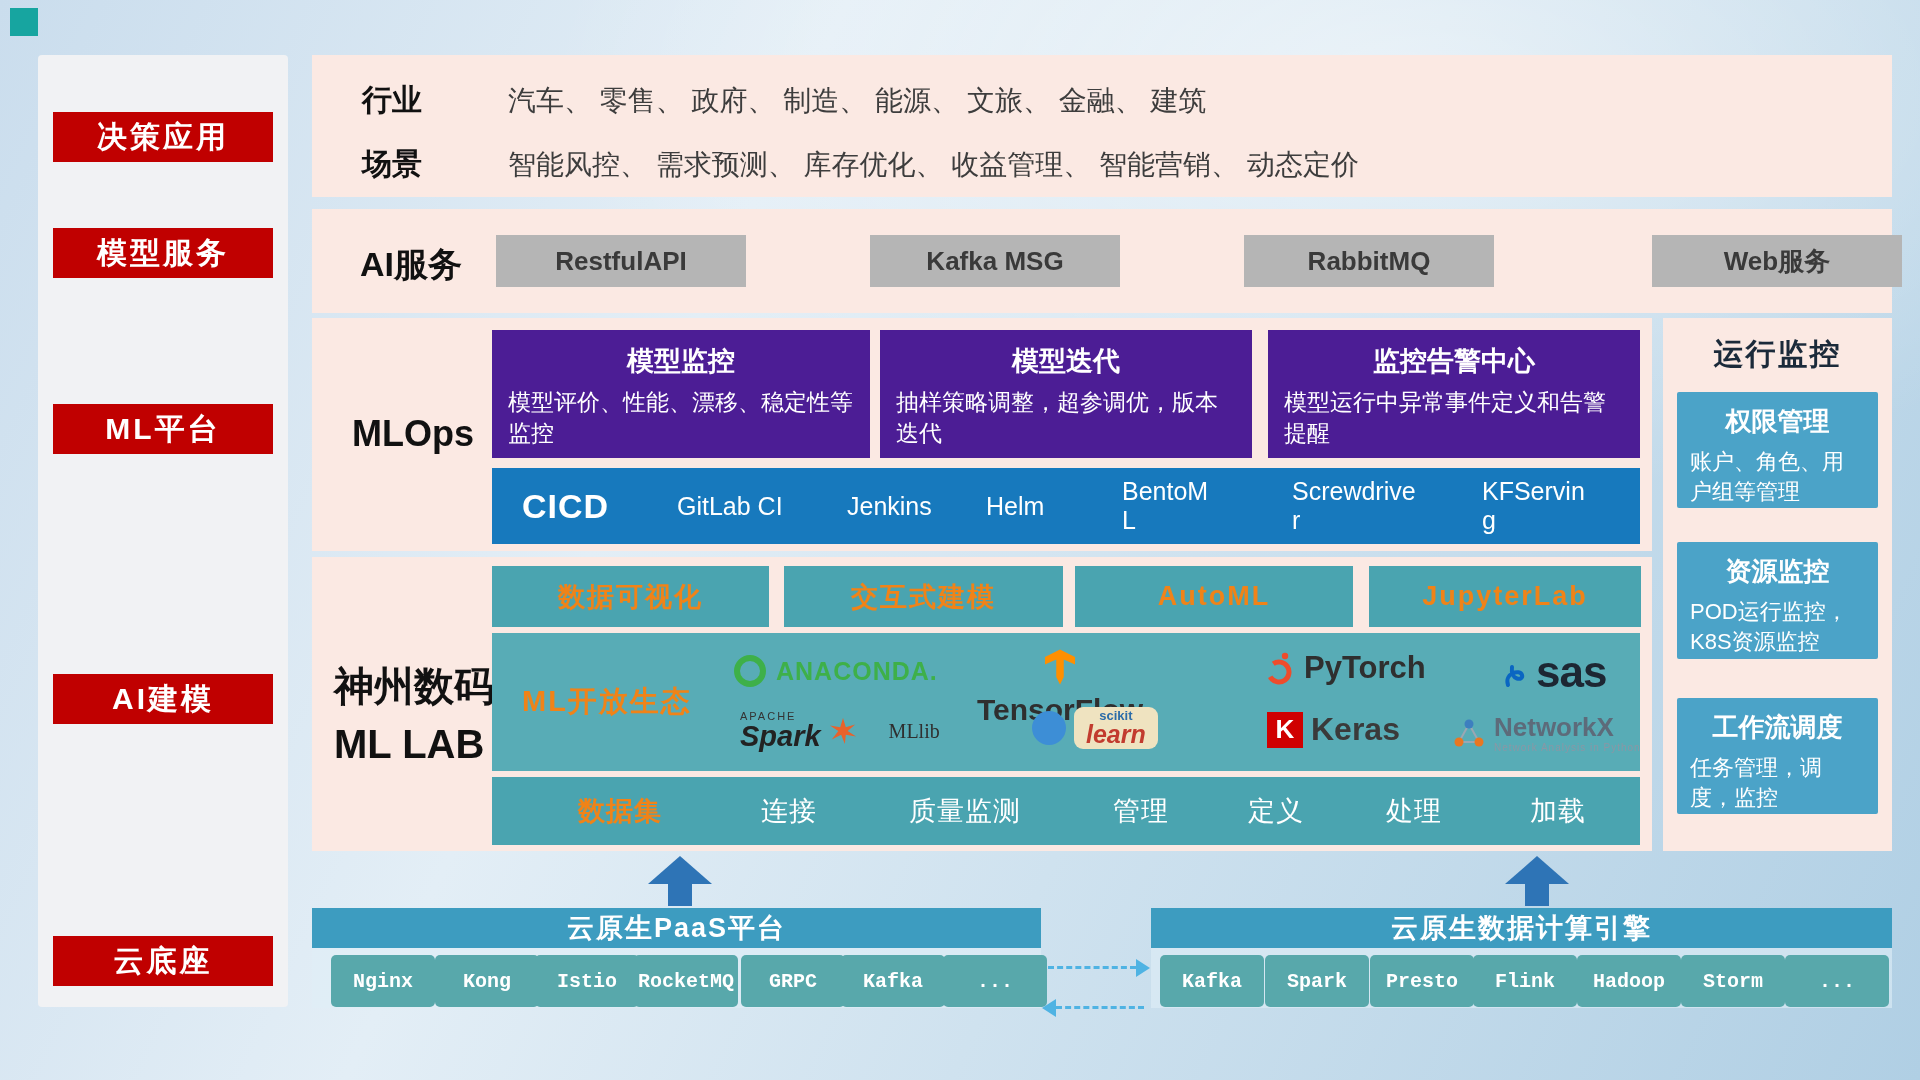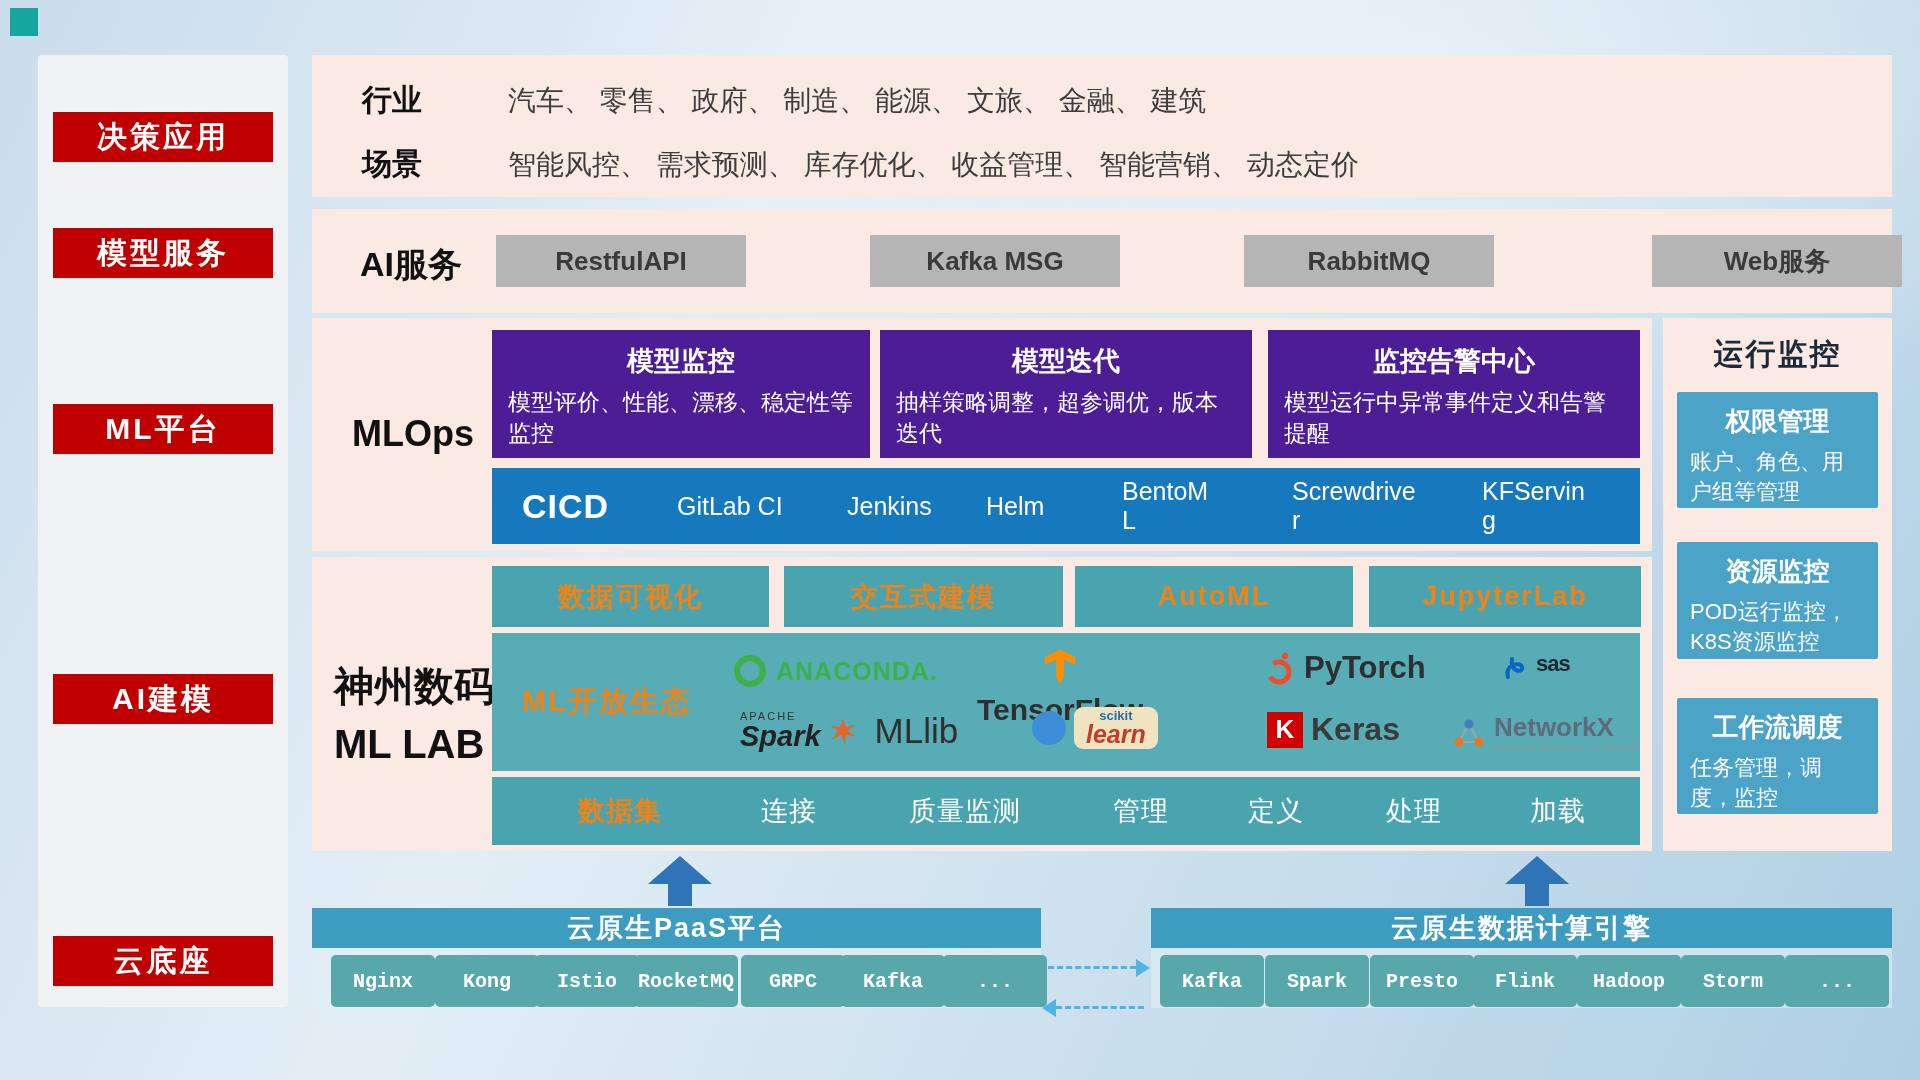--- a/index.html
+++ b/index.html
@@ -40,25 +40,25 @@
   .mon-card .mc-desc  { font-size:22px; line-height:1.35; padding:0 13px; margin-top:8px; }
 
   .tool-btn { position:absolute; top:9px; height:61px; background:#4aa4b0; color:#f08318;
     font-size:27px; font-weight:bold; display:flex; align-items:center; justify-content:center; letter-spacing:2px; }
 
   .eco-box { position:absolute; left:180px; top:76px; width:1148px; height:138px; background:#58acb6; }
   .eco-label { position:absolute; left:30px; top:50%; transform:translateY(-50%); color:#f08318; font-size:29px; font-weight:bold; letter-spacing:2px; }
   .logo { position:absolute; display:flex; align-items:center; gap:8px; white-space:nowrap; }
   .logo-dark { color:#2f2f2f; font-size:30px; font-weight:bold; }
   .anaconda-text { color:#3eb049; font-size:25px; font-weight:bold; letter-spacing:1px; }
-  .sas-text { color:#1d2733; font-size:22px; font-weight:bold; letter-spacing:-1px; }
+  .sas-text { color:#1d2733; font-size:44px; font-weight:bold; letter-spacing:-1px; }
   .spark-col { display:flex; flex-direction:column; line-height:1; }
   .apache { font-size:11px; color:#333; letter-spacing:2px; }
   .spark-text { font-size:29px; font-weight:bold; font-style:italic; color:#222; }
-  .mllib-text { font-size:35px; color:#2f2f2f; margin-left:10px; }
+  .mllib-text { font-size:20px; color:#2f2f2f; margin-left:24px;font-family:Liberation Serif, serif; }
   .sk-circle { width:34px; height:34px; border-radius:50%; background:#3d8ed6; }
   .sk-badge { display:flex; flex-direction:column; align-items:center; background:#efe3c0; border-radius:9px; padding:2px 12px; line-height:1; }
   .sk-scikit { font-size:13px; color:#2b6ca8; font-weight:bold; }
   .sk-learn { font-size:25px; font-weight:bold; font-style:italic; color:#c23b2e; }
   .keras-k { width:36px; height:36px; background:#d00000; color:#fff; font-size:26px; font-weight:bold; display:flex; align-items:center; justify-content:center; }
   .keras-text { font-size:32px; font-weight:bold; color:#3a3a3a; }
   .nx-col { display:flex; flex-direction:column; line-height:1.1; }
   .nx-name { font-size:26px; font-weight:bold; color:#5d6b7a; }
   .nx-sub { font-size:10px; color:#8a97a5; letter-spacing:1px; }
 

